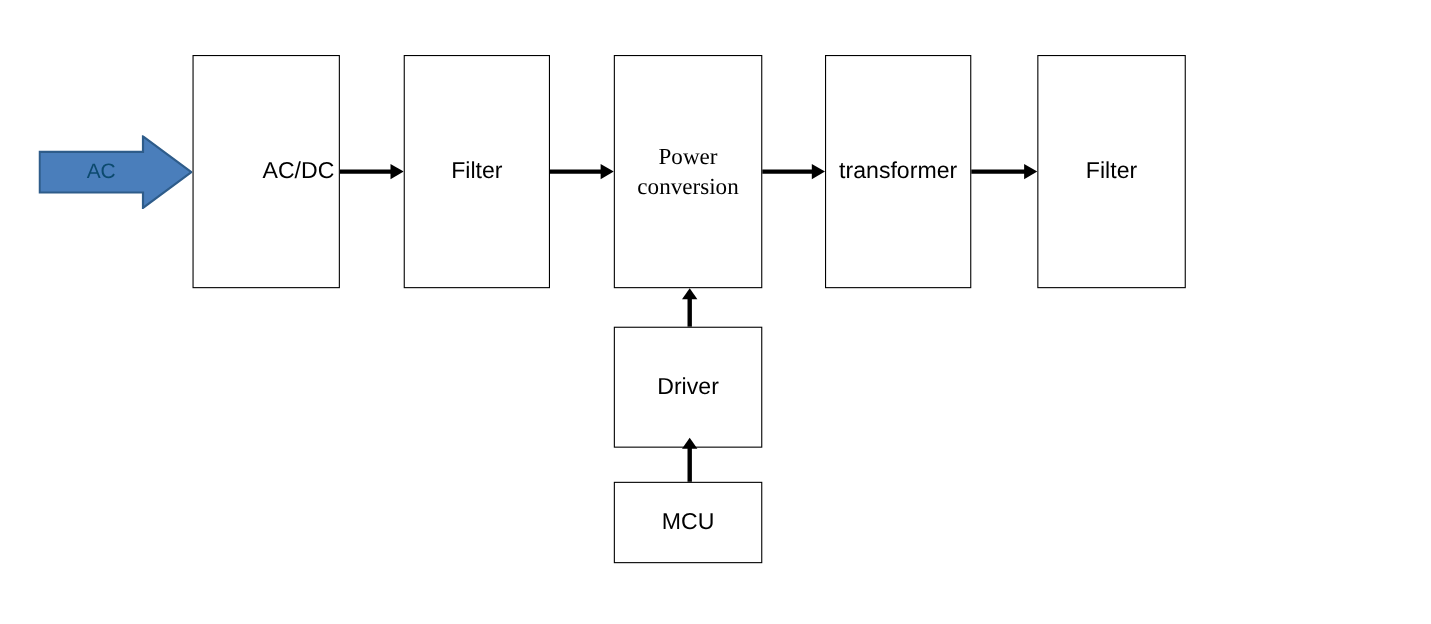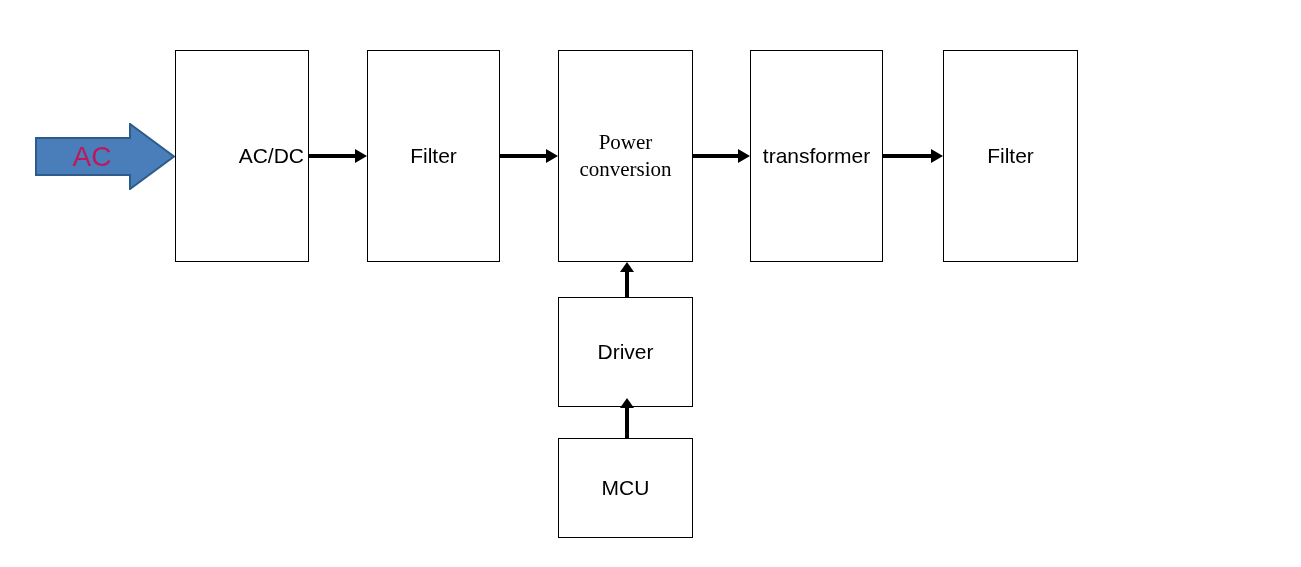--- a/index.html
+++ b/index.html
@@ -57,22 +57,22 @@
   }
   .block-arrow-text {
     position: absolute;
     top: 0;
     left: 0;
     width: 100%;
     height: 100%;
     display: flex;
     align-items: center;
     justify-content: center;
-    font-size: 28px;
-    color: #be185d;
+    font-size: 19px;
+    color: #0c4a6e;
     pointer-events: none;
     padding-right: 26px;
     box-sizing: border-box;
   }
 </style>
 </head>
 <body>
 
 <div id="diagram-canvas">
 
@@ -143,17 +143,17 @@
     <span class="block-label nobreak">Driver</span>
   </div>
 
   <div class="connector" style="left:617px; top:398px; width:20px; height:41px;">
     <svg width="20" height="41" viewBox="0 0 20 41" aria-hidden="true">
       <line x1="10" y1="41" x2="10" y2="6" stroke="#000000" stroke-width="4"></line>
       <polygon points="3,10 10,0 17,10" fill="#000000"></polygon>
     </svg>
   </div>
 
-  <div class="block" style="left:558px; top:438px; width:135px; height:100px;">
+  <div class="block" style="left:558px; top:438px; width:135px; height:74px;">
     <span class="block-label nobreak">MCU</span>
   </div>
 
 </div>
 
 </body></html>

